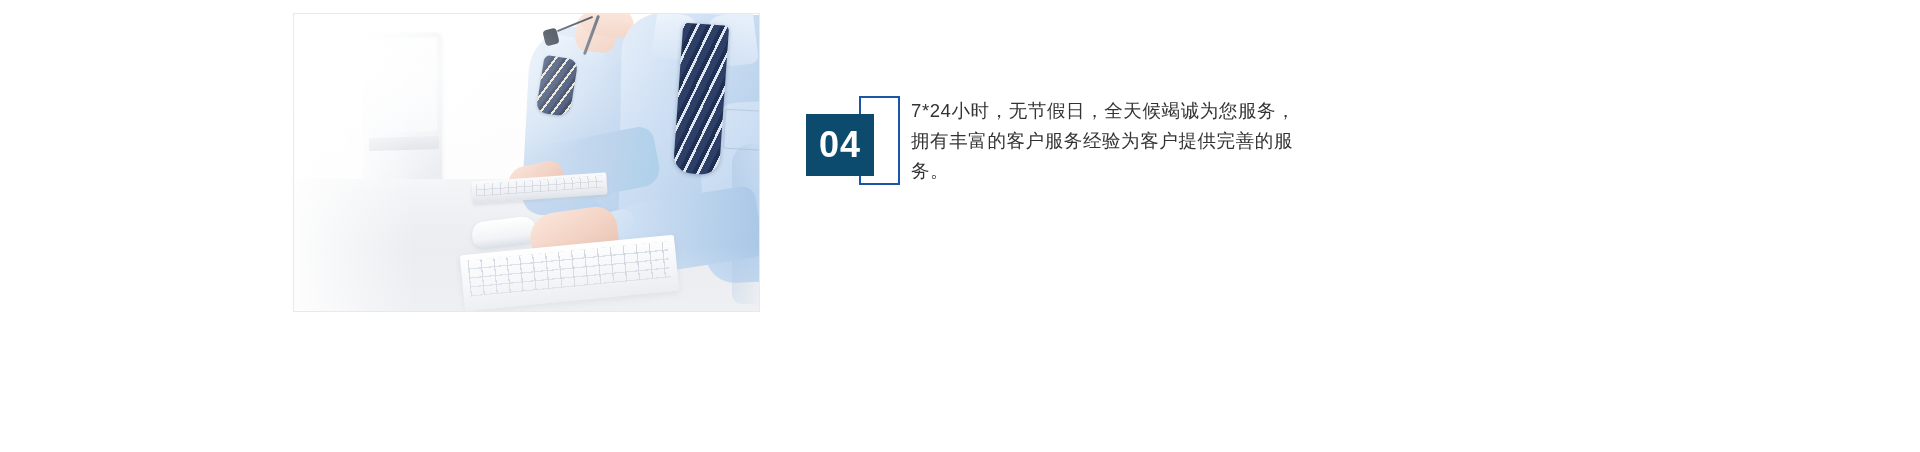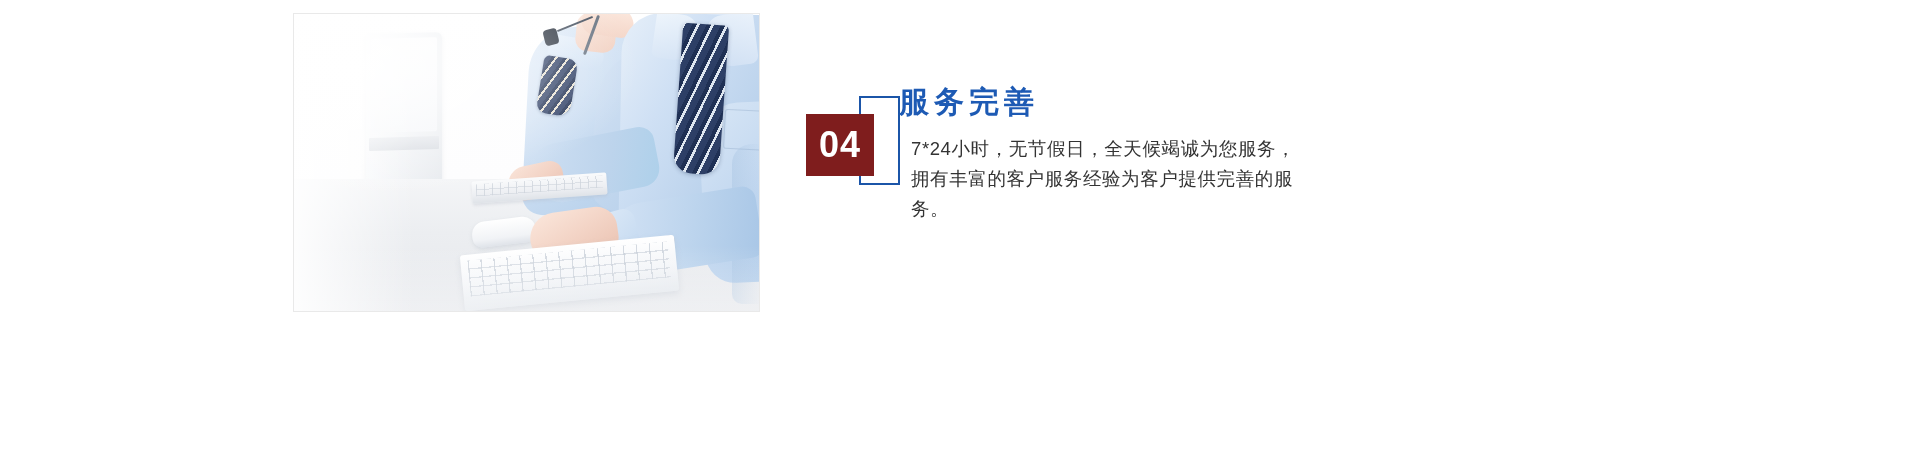--- a/index.html
+++ b/index.html
@@ -425,21 +425,21 @@
     border: 2px solid #1b55a8;
     box-sizing: border-box;
     background: transparent;
   }
   .badge-square {
     position: absolute;
     left: 0;
     top: 18px;
     width: 68px;
     height: 62px;
-    background: #7f1d1d;
+    background: #0c4a6e;
     display: flex;
     align-items: center;
     justify-content: center;
   }
   .badge-number {
     color: #ffffff;
     font-size: 36px;
     font-weight: 700;
     letter-spacing: 1px;
     line-height: 1;
@@ -524,19 +524,18 @@
   <div class="content">
 
     <div class="badge">
       <div class="badge-outline"></div>
       <div class="badge-square">
         <span class="badge-number">04</span>
       </div>
     </div>
 
     <div class="text-col">
-      <h2 class="title">服务完善</h2>
       <p class="desc">7*24小时，无节假日，全天候竭诚为您服务，拥有丰富的客户服务经验为客户提供完善的服务。</p>
     </div>
 
   </div>
 
 </div>
 
 </body></html>

